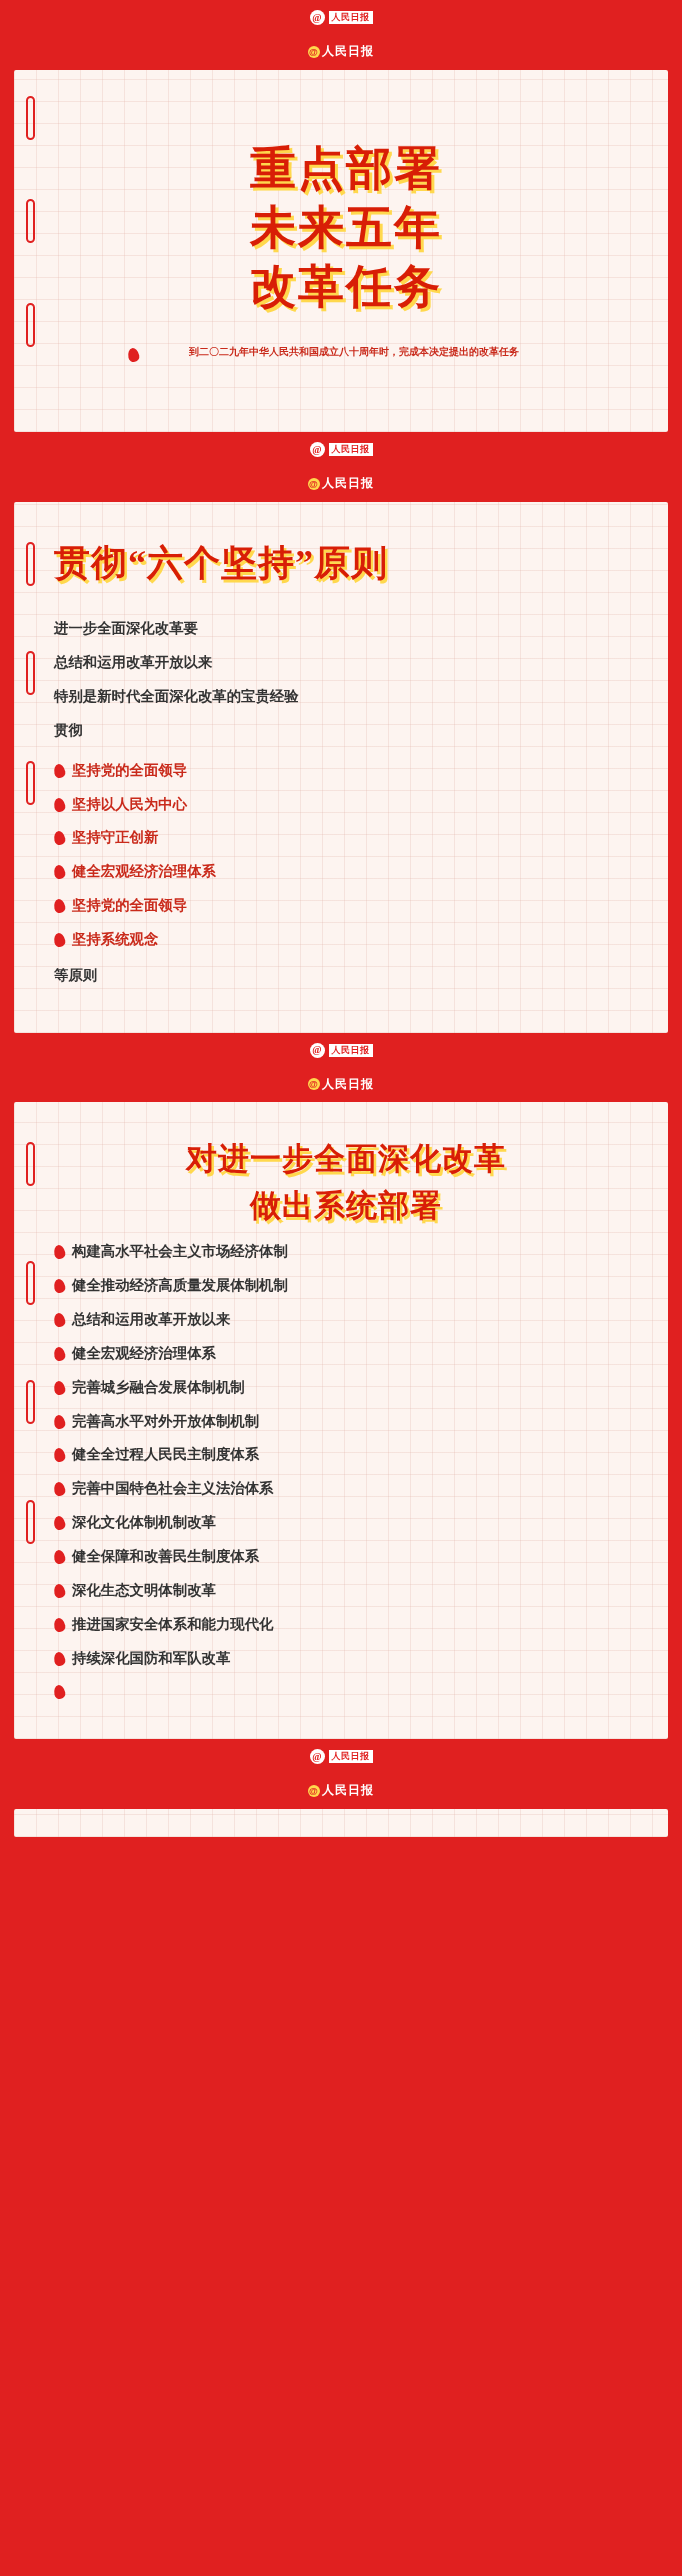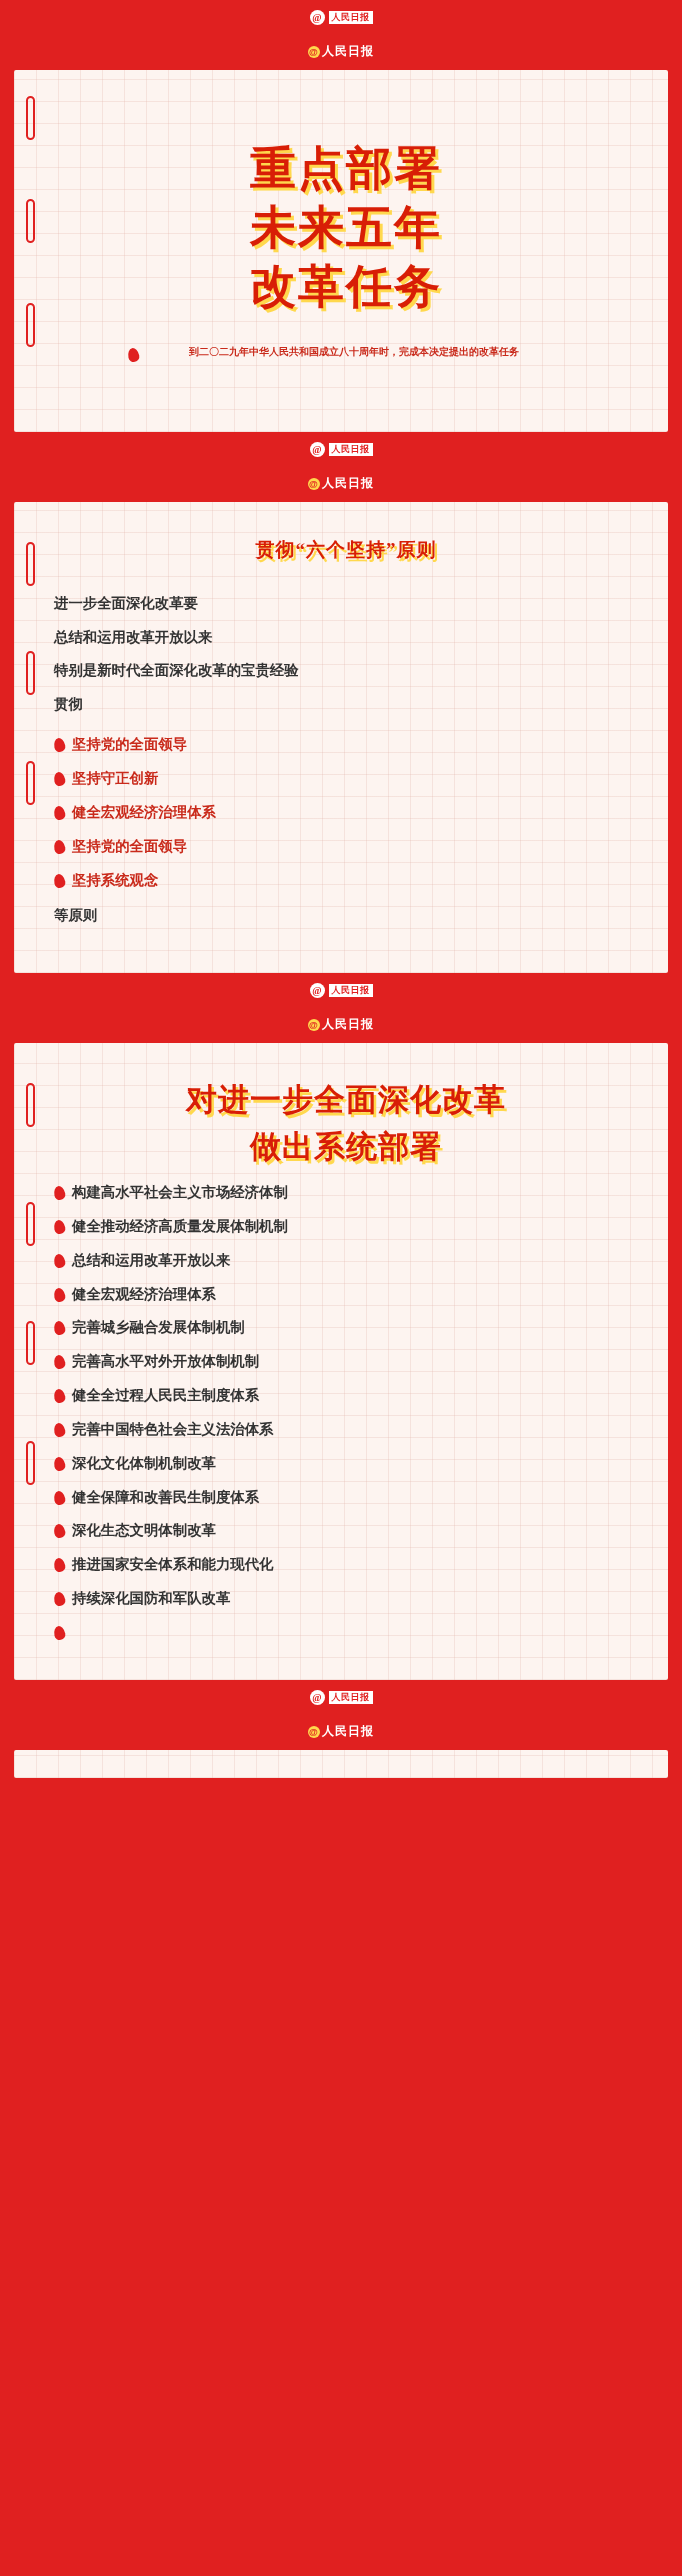--- a/index.html
+++ b/index.html
@@ -155,23 +155,22 @@
 
   
   .sec-title {
     font-family: "Liberation Serif", "DejaVu Serif", serif;
     font-weight: bold;
     color: #d81e06;
     text-shadow: 2.5px 2.5px 0 #ffd84d;
     letter-spacing: 1px;
   }
   .sec-title.one-line {
-    font-size: 19px;
+    font-size: 36px;
     line-height: 1.5;
-    text-align: center;
   }
   .sec-title.two-line {
     font-size: 31px;
     line-height: 1.5;
     text-align: center;
   }
 
   .para {
     margin-top: 22px;
     color: #333;
@@ -265,20 +264,24 @@
       <div class="para">
         <div>进一步全面深化改革要</div>
         <div>总结和运用改革开放以来</div>
         <div>特别是新时代全面深化改革的宝贵经验</div>
         <div>贯彻</div>
       </div>
       <ul class="bullets redtext">
         <li>
             <span class="drop"></span>
             <span class="txt">坚持党的全面领导</span>
+          </li>
+        <li>
+            <span class="drop"></span>
+            <span class="txt">坚持以人民为中心</span>
           </li>
         <li>
             <span class="drop"></span>
             <span class="txt">坚持守正创新</span>
           </li>
         <li>
             <span class="drop"></span>
             <span class="txt">健全宏观经济治理体系</span>
           </li>
         <li>

